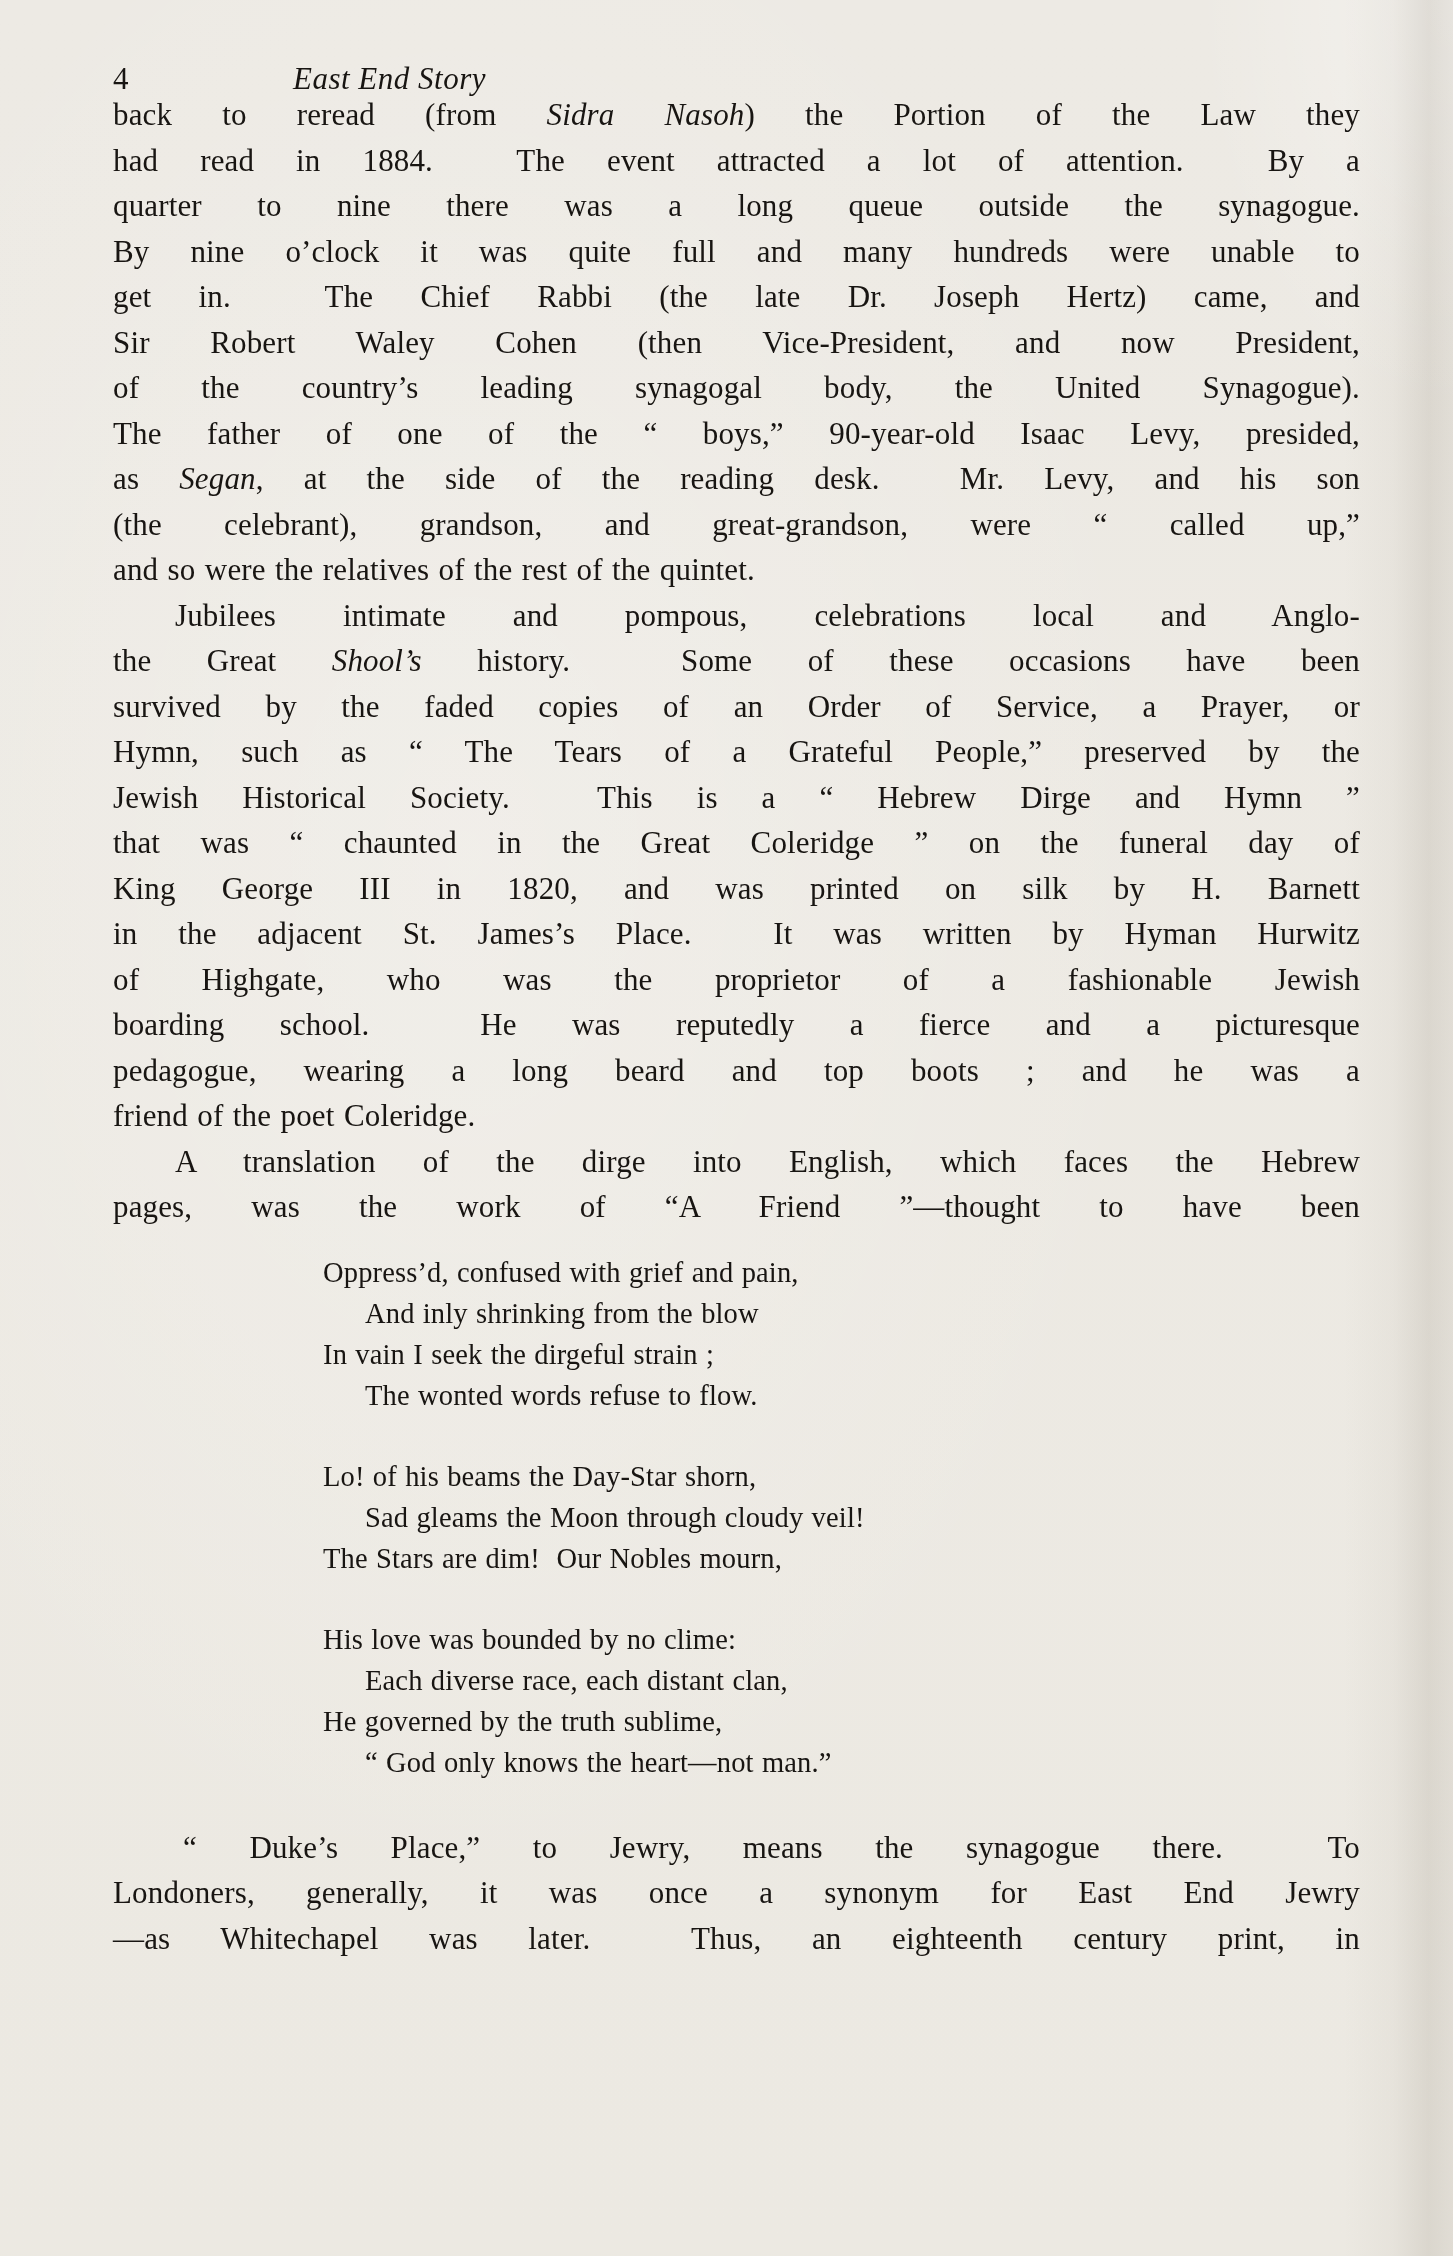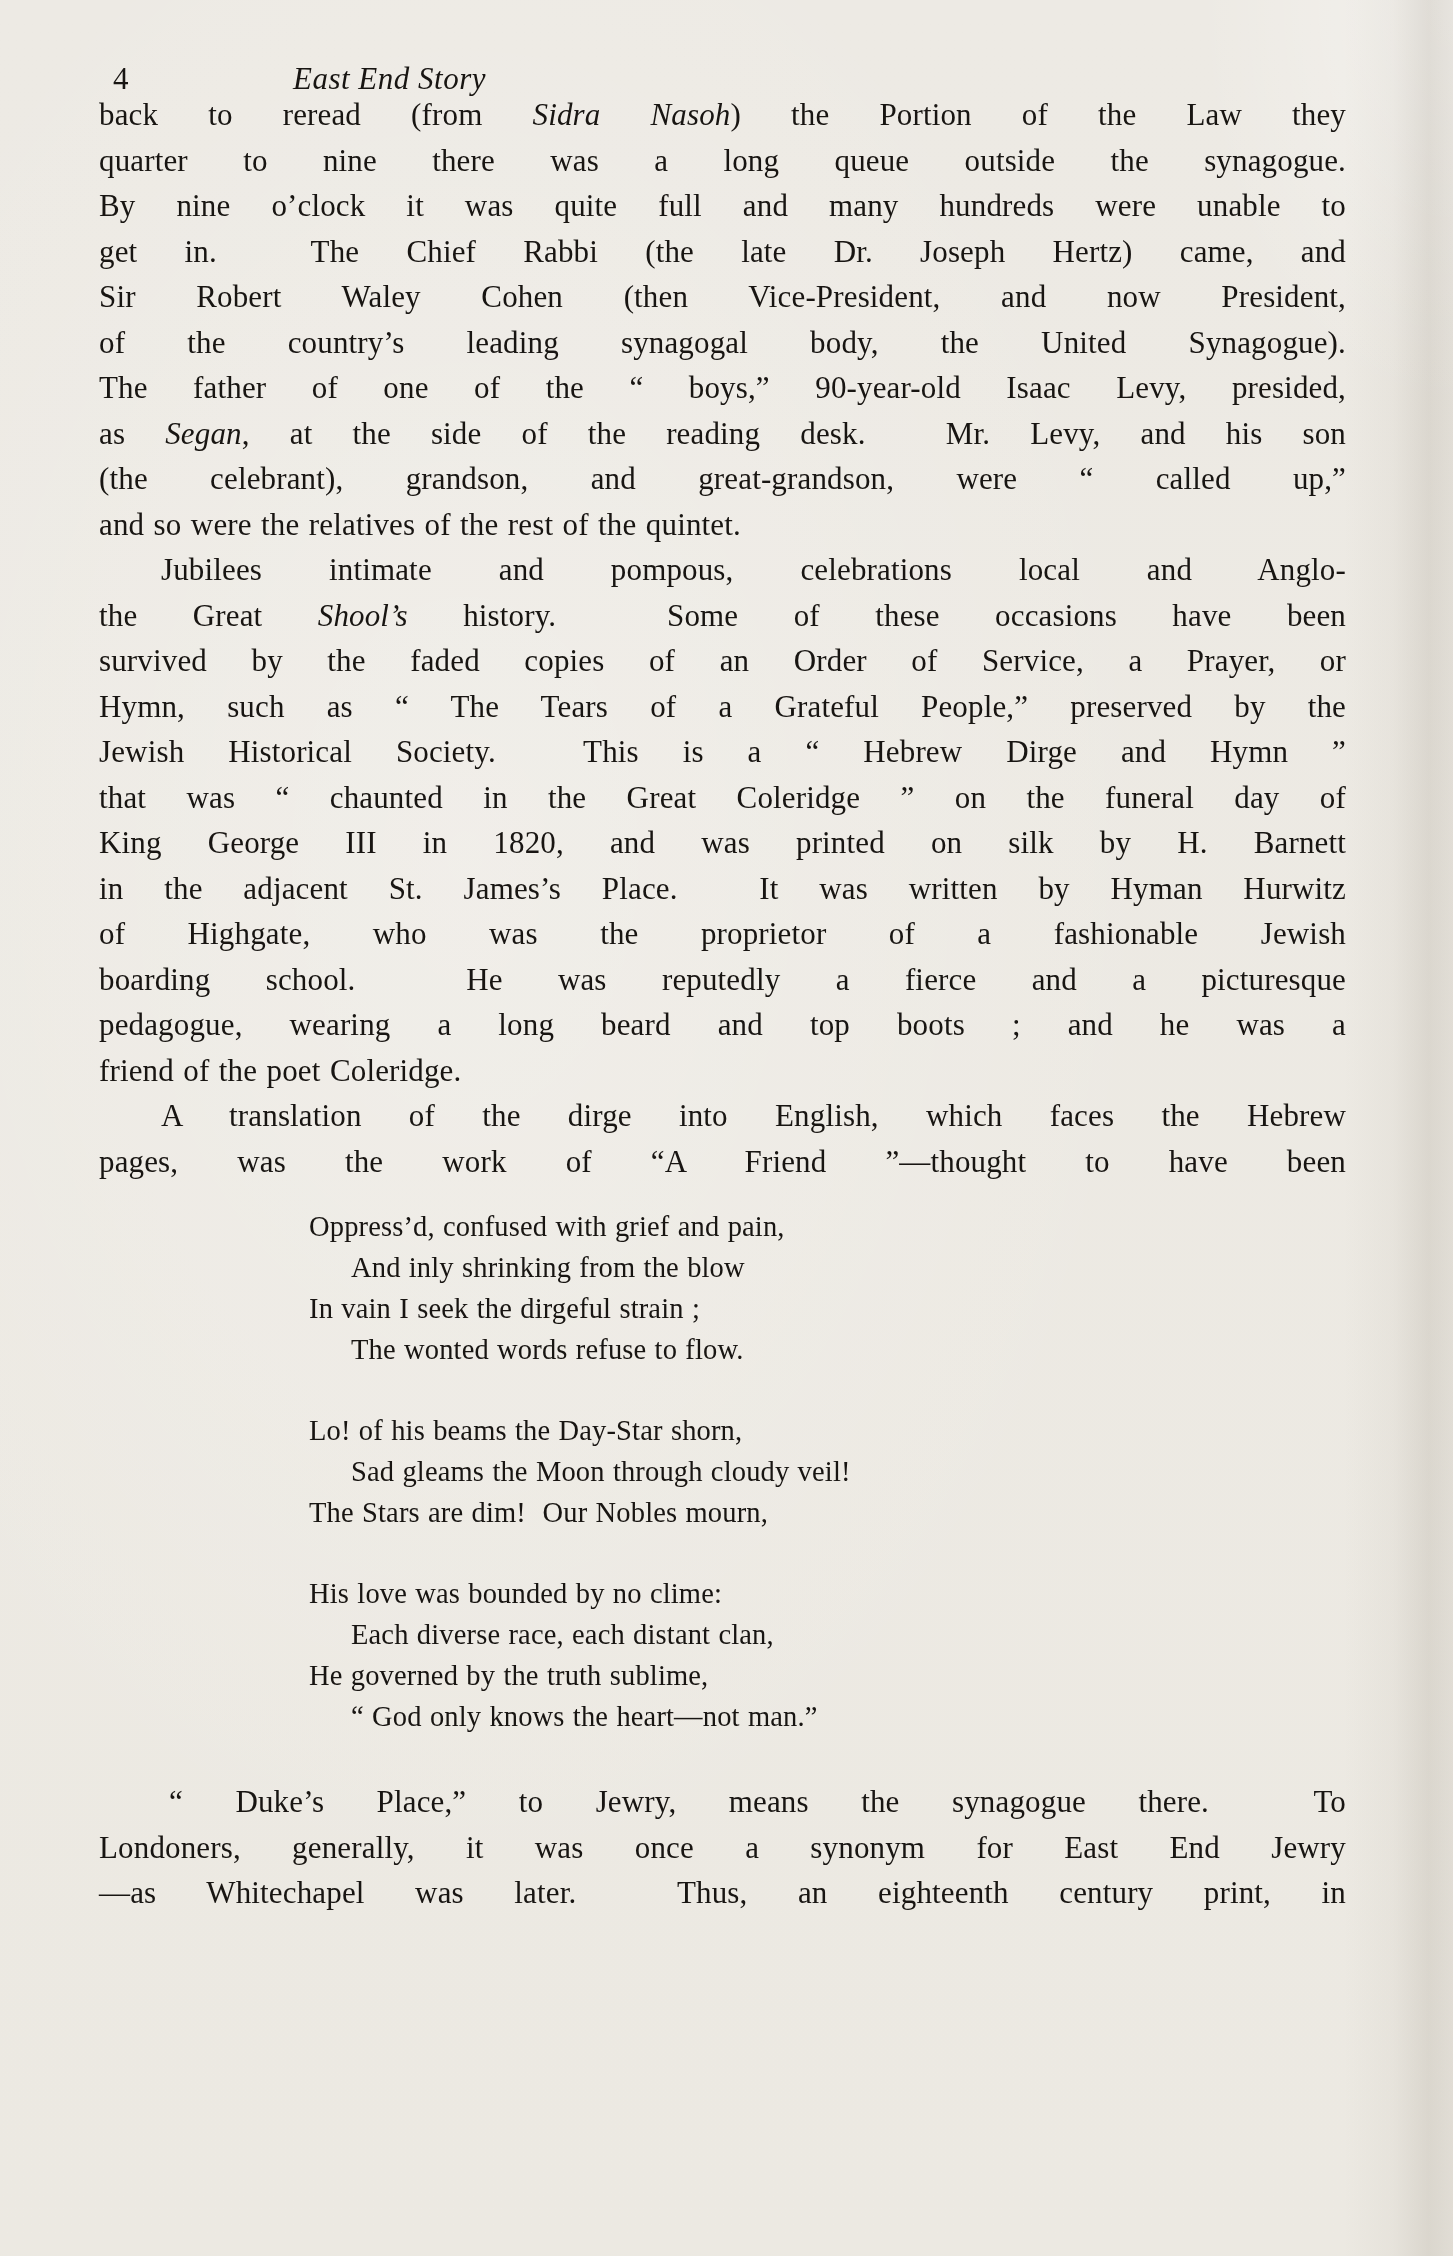--- a/index.html
+++ b/index.html
@@ -42,21 +42,21 @@
     position: absolute; left: 0; top: 0;
     letter-spacing: 0.5px;
   }
   .running-head {
     position: absolute; left: 180px; width: 460px; top: 0;
     font-style: italic;
     letter-spacing: 0.5px;
   }
   .body-text {
     position: absolute;
-    left: 99px;
+    left: 113px;
     top: 92px;
     width: 1247px;
   }
   .line {
     font-size: 31px;
     line-height: 45.5px;
     letter-spacing: 0.15px;
     word-spacing: 1.5px;
     text-align: justify;
     text-align-last: justify;
@@ -86,20 +86,21 @@
   <div class="edge-shade"></div>
 
   <div class="header">
     <span class="folio">4</span>
     <span class="running-head">East End Story</span>
   </div>
 
   <div class="body-text">
       <div class="para">
         <div class="line">back to reread (from <i>Sidra Nasoh</i>) the Portion of the Law they</div>
+        <div class="line">had read in 1884.&nbsp; The event attracted a lot of attention.&nbsp; By a</div>
         <div class="line">quarter to nine there was a long queue outside the synagogue.</div>
         <div class="line">By nine o’clock it was quite full and many hundreds were unable to</div>
         <div class="line">get in.&nbsp; The Chief Rabbi (the late Dr. Joseph Hertz) came, and</div>
         <div class="line">Sir Robert Waley Cohen (then Vice-President, and now President,</div>
         <div class="line">of the country’s leading synagogal body, the United Synagogue).</div>
         <div class="line">The father of one of the “ boys,” 90-year-old Isaac Levy, presided,</div>
         <div class="line">as <i>Segan</i>, at the side of the reading desk.&nbsp; Mr. Levy, and his son</div>
         <div class="line">(the celebrant), grandson, and great-grandson, were “ called up,”</div>
         <div class="line no-justify-last">and so were the relatives of the rest of the quintet.</div>
       </div>

